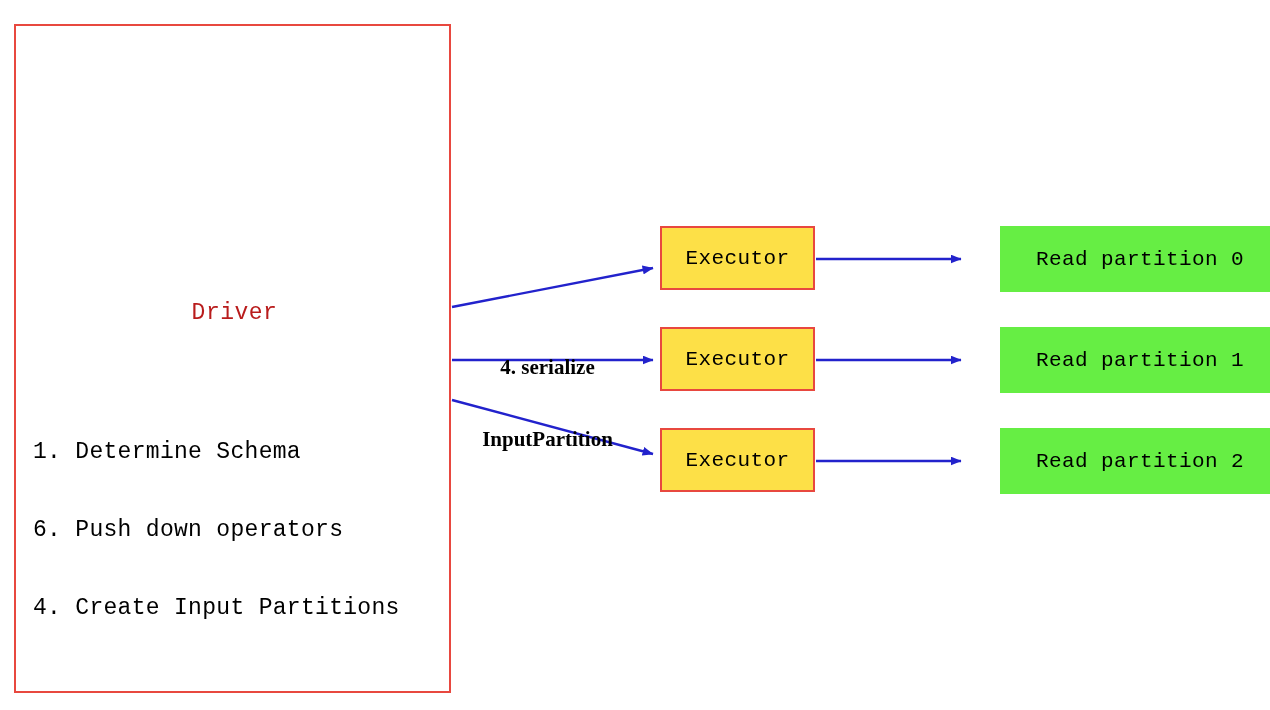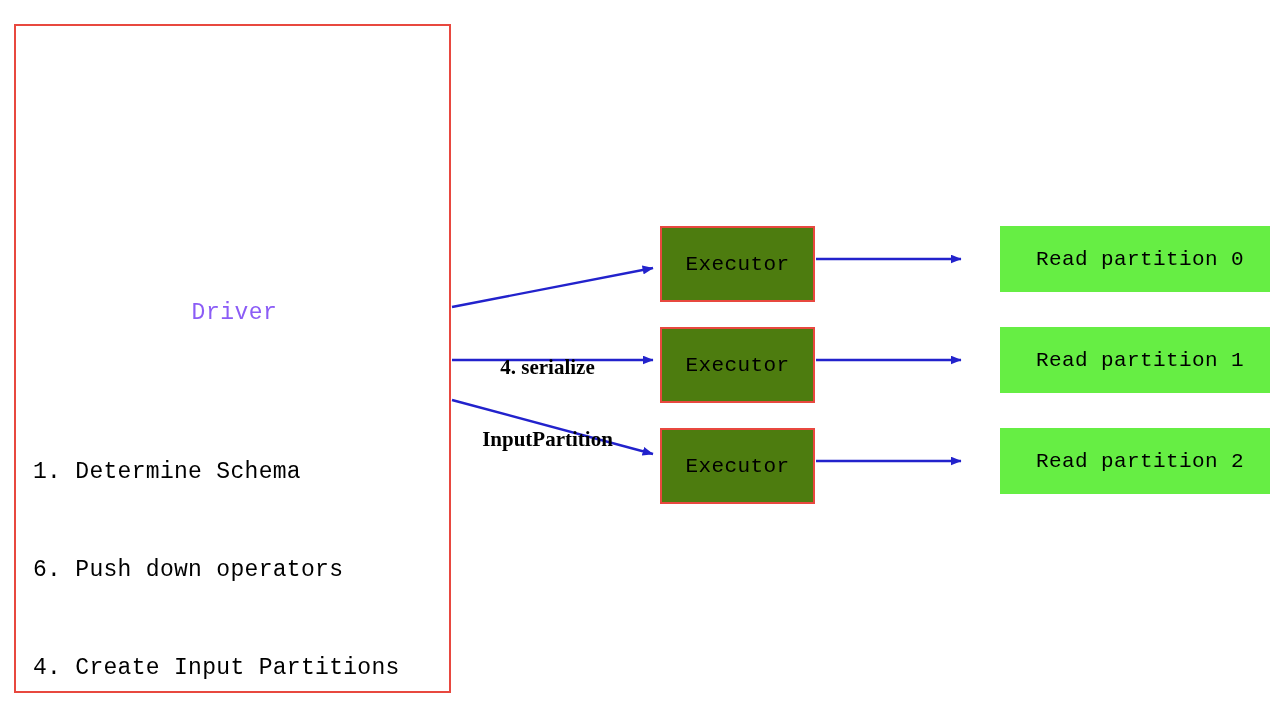--- a/index.html
+++ b/index.html
@@ -30,44 +30,44 @@
   }
   .driver-title {
     position: absolute;
     left: 0;
     top: 274px;
     width: 437px;
     text-align: center;
     font-family: "Liberation Mono", "DejaVu Sans Mono", monospace;
     font-size: 23px;
     letter-spacing: 0.5px;
-    color: #8b5cf6;
+    color: #b91c1c;
     white-space: pre;
   }
   .driver-steps {
     position: absolute;
     left: 17px;
     top: 361px;
     font-family: "Liberation Mono", "DejaVu Sans Mono", monospace;
     font-size: 23px;
     line-height: 26px;
     letter-spacing: 0.3px;
     color: #000000;
     white-space: pre;
   }
-  .driver-steps div { white-space: pre; margin-top: 20px; }
+  .driver-steps div { white-space: pre; }
 
   
   .executor-box {
     position: absolute;
     left: 660px;
     width: 155px;
-    height: 76px;
+    height: 64px;
     border: 2px solid #e8483f;
-    background: #4d7c0f;
+    background: #fde047;
     box-sizing: border-box;
     display: flex;
     align-items: center;
     justify-content: center;
     font-family: "Liberation Mono", "DejaVu Sans Mono", monospace;
     font-size: 21px;
     letter-spacing: 0.4px;
     color: #000000;
     white-space: pre;
   }

